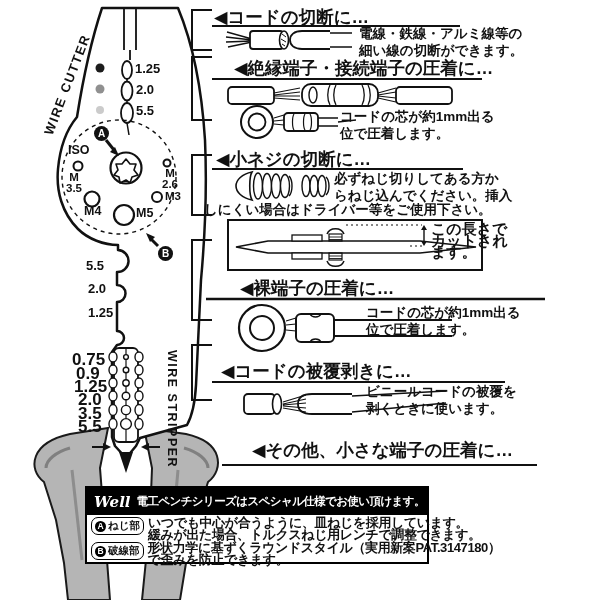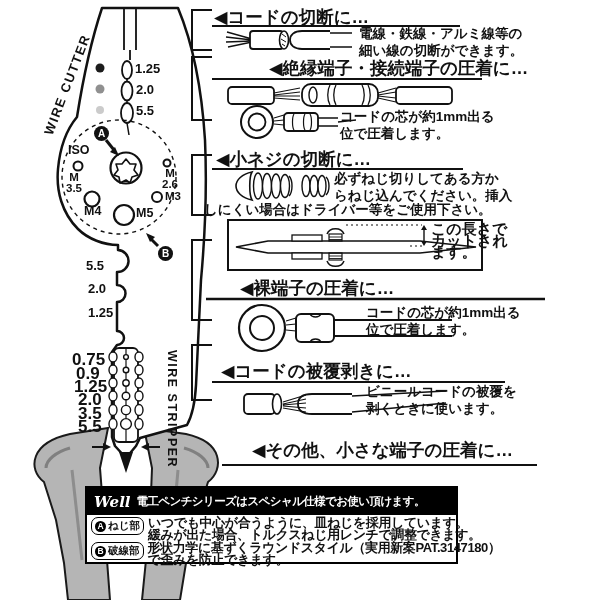--- a/index.html
+++ b/index.html
@@ -9,21 +9,21 @@
   .t{position:absolute;white-space:nowrap;z-index:3;color:#111;}
   .h{font-size:17.5px;font-weight:bold;letter-spacing:0;}
   .cap{font-size:13.5px;font-weight:bold;line-height:16.5px;}
   .small{font-size:15px;font-weight:bold;line-height:11.5px;}
   .num{font-size:13px;font-weight:bold;}
   .numS{font-size:17px;font-weight:bold;}
   .mlab{font-size:11.5px;font-weight:bold;line-height:11px;text-align:center;}
   .rot{transform-origin:0 0;}
   .marker{position:absolute;width:15px;height:15px;background:#111;color:#fff;border-radius:50%;
           font-size:10px;font-weight:bold;text-align:center;line-height:15px;z-index:3;}
-  #infoBox{position:absolute;left:85px;top:486px;width:373px;height:78px;background:#fff;
+  #infoBox{position:absolute;left:85px;top:486px;width:344px;height:78px;background:#fff;
            border:2px solid #000;z-index:4;box-sizing:border-box;}
   #banner{height:27px;background:#000;color:#fff;display:flex;align-items:center;padding:0 0 0 7px;gap:6px;}
   #logo{font-family:"DejaVu Serif","Liberation Serif",serif;font-style:italic;font-weight:bold;font-size:15px;}
   #bannerText{font-size:11.5px;font-weight:bold;letter-spacing:-0.6px;}
   .irow{display:flex;align-items:flex-start;gap:4px;padding:2px 3px 0 4px;}
   .badge{flex:0 0 auto;display:flex;align-items:center;gap:2px;border:1.5px solid #000;border-radius:7px;
          padding:1px 3px;font-size:10.5px;font-weight:bold;background:#fff;}
   .circ{display:inline-block;width:11px;height:11px;background:#000;color:#fff;border-radius:50%;
         font-size:8.5px;font-weight:bold;text-align:center;line-height:11px;}
   .ilines{font-size:13px;font-weight:bold;line-height:11.5px;white-space:nowrap;letter-spacing:-0.4px;}
@@ -224,21 +224,21 @@
   <span class="t num" style="left:88px;top:305px;">1.25</span>
 
   <span class="t numS" style="left:72px;top:350px;">0.75</span>
   <span class="t numS" style="left:76px;top:364px;">0.9</span>
   <span class="t numS" style="left:74px;top:377px;">1.25</span>
   <span class="t numS" style="left:78px;top:390px;">2.0</span>
   <span class="t numS" style="left:78px;top:404px;">3.5</span>
   <span class="t numS" style="left:78px;top:417px;">5.5</span>
 
   <span class="t h" style="left:214px;top:5px;">◀コードの切断に…</span>
-  <span class="t h" style="left:234px;top:56px;margin-left:35px;">◀絶縁端子・接続端子の圧着に…</span>
+  <span class="t h" style="left:234px;top:56px;">◀絶縁端子・接続端子の圧着に…</span>
   <span class="t h" style="left:216px;top:147px;">◀小ネジの切断に…</span>
   <span class="t h" style="left:240px;top:276px;">◀裸端子の圧着に…</span>
   <span class="t h" style="left:221px;top:359px;">◀コードの被覆剥きに…</span>
   <span class="t h" style="left:252px;top:438px;">◀その他、小さな端子の圧着に…</span>
 
   <span class="t cap" style="left:359px;top:26px;">
     <span>電線・鉄線・アルミ線等の</span><br>
     <span>細い線の切断ができます。</span>
   </span>
   <span class="t cap" style="left:340px;top:109px;">

